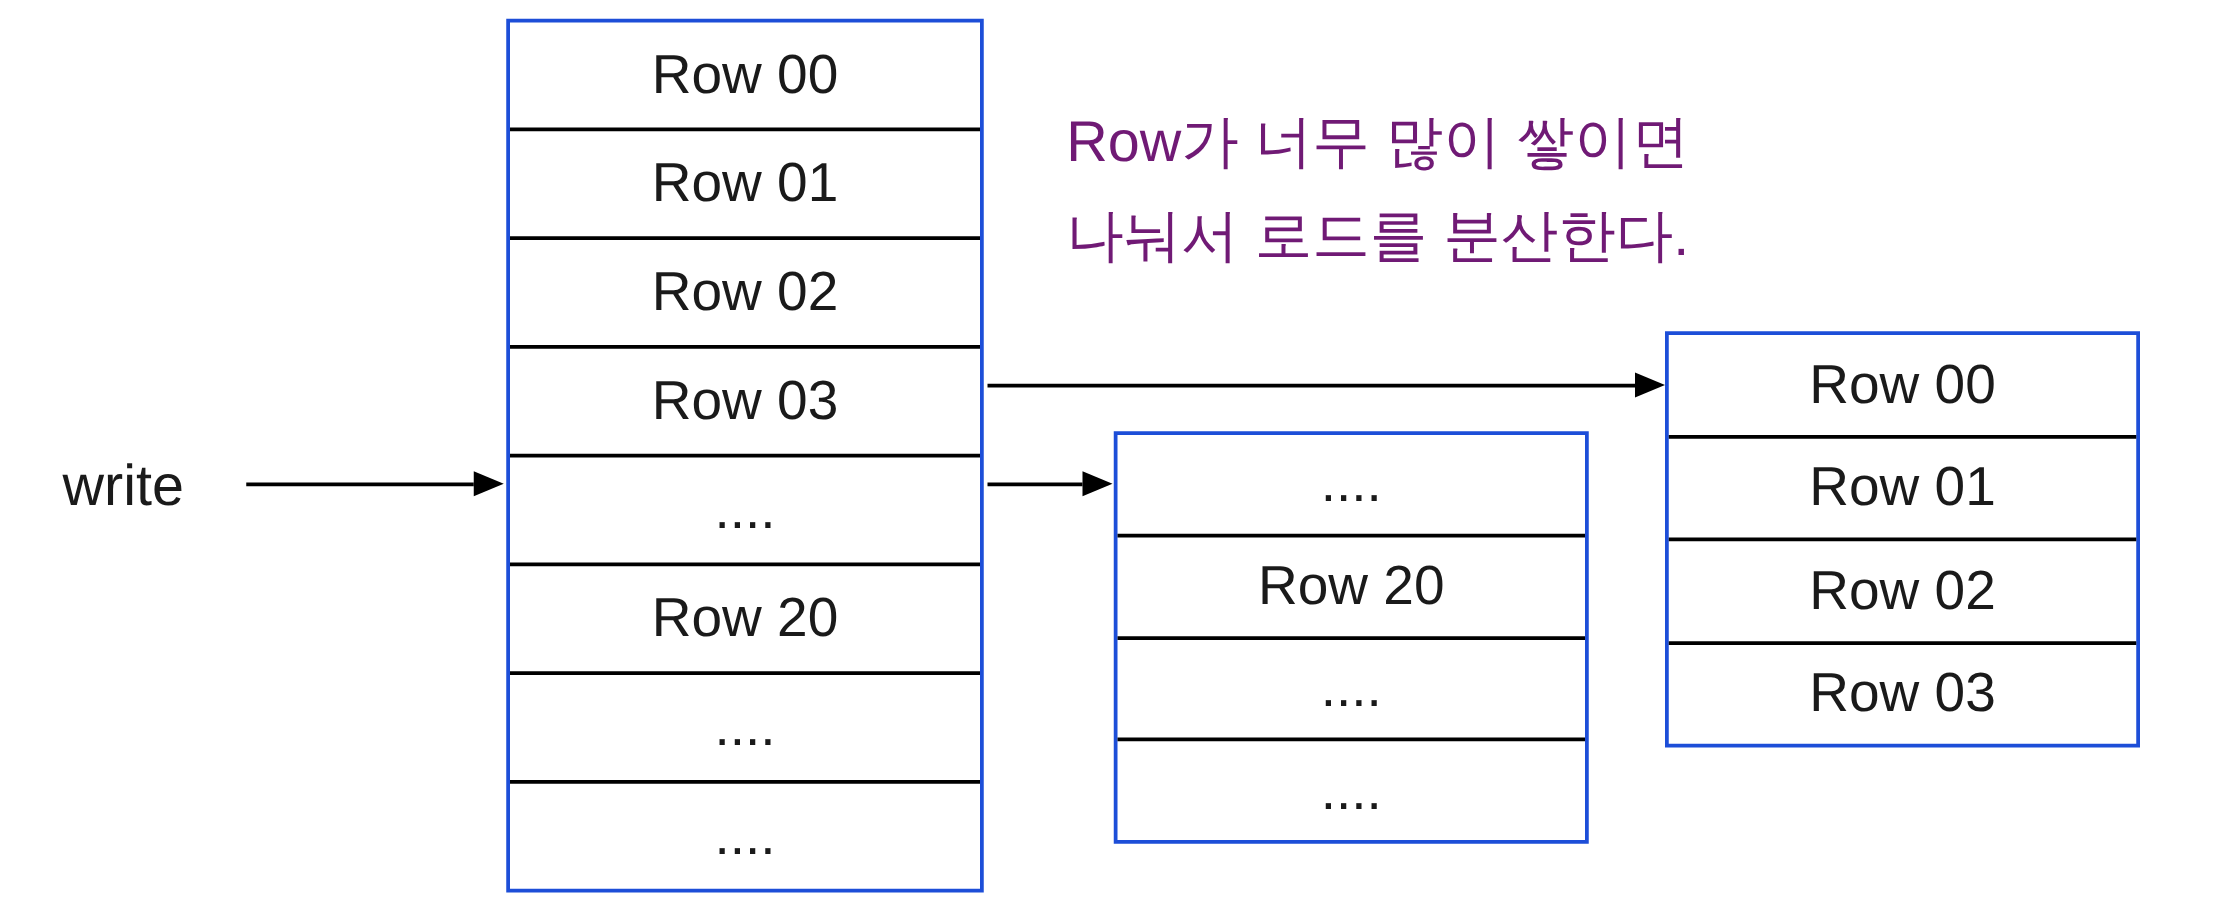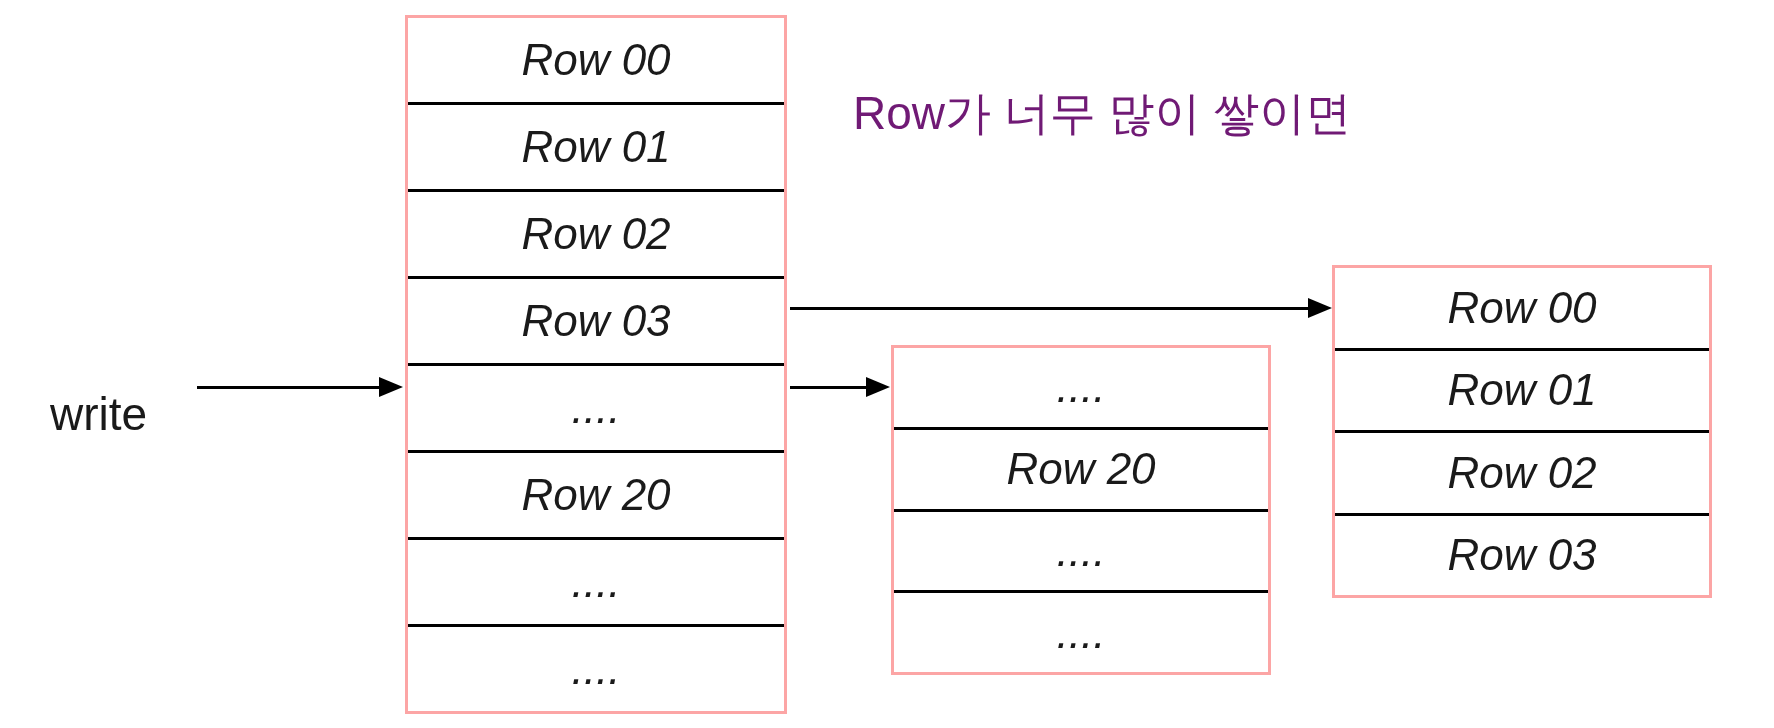--- a/index.html
+++ b/index.html
@@ -7,26 +7,25 @@
     position: relative;
     width: 1774px;
     height: 728px;
     background: #ffffff;
     font-family: "Liberation Sans", "DejaVu Sans", sans-serif;
     color: #1a1a1a;
     overflow: hidden;
   }
   .rowtable {
     position: absolute;
-    border: 3px solid #fca5a5;
+    border: 3px solid #1d4ed8;
     background: #ffffff;
     display: flex;
     flex-direction: column;
     box-sizing: border-box;
-    font-style: italic;
   }
   .rowtable .cell {
     flex: 1 1 0;
     display: flex;
     align-items: center;
     justify-content: center;
     font-size: 44px;
     color: #1a1a1a;
     white-space: nowrap;
   }
@@ -35,21 +34,20 @@
   .main-table   { left: 405px; top: 15px;  width: 382px; height: 699px; }
   .split-table-1{ left: 891px; top: 345px; width: 380px; height: 330px; }
   .split-table-2{ left: 1332px; top: 265px; width: 380px; height: 333px; }
 
   .write-label {
     position: absolute;
     left: 50px; top: 360px; height: 56px;
     display: flex; align-items: center;
     font-size: 46px;
     color: #1a1a1a;
-    margin-top: 26px;
   }
   .annotation {
     position: absolute;
     left: 853px; top: 76px;
     font-size: 46px;
     line-height: 75px;
     color: #701a75;
     white-space: nowrap;
   }
   .arrow {
@@ -76,20 +74,21 @@
 
   <div class="write-label">write</div>
 
   <div class="arrow arrow-write">
     <div class="shaft"></div>
     <div class="head"></div>
   </div>
 
   <div class="annotation">
     <div>Row가 너무 많이 쌓이면</div>
+    <div>나눠서 로드를 분산한다.</div>
   </div>
 
   <div class="rowtable main-table">
     <div class="cell">Row 00</div>
     <div class="cell">Row 01</div>
     <div class="cell">Row 02</div>
     <div class="cell">Row 03</div>
     <div class="cell">....</div>
     <div class="cell">Row 20</div>
     <div class="cell">....</div>

